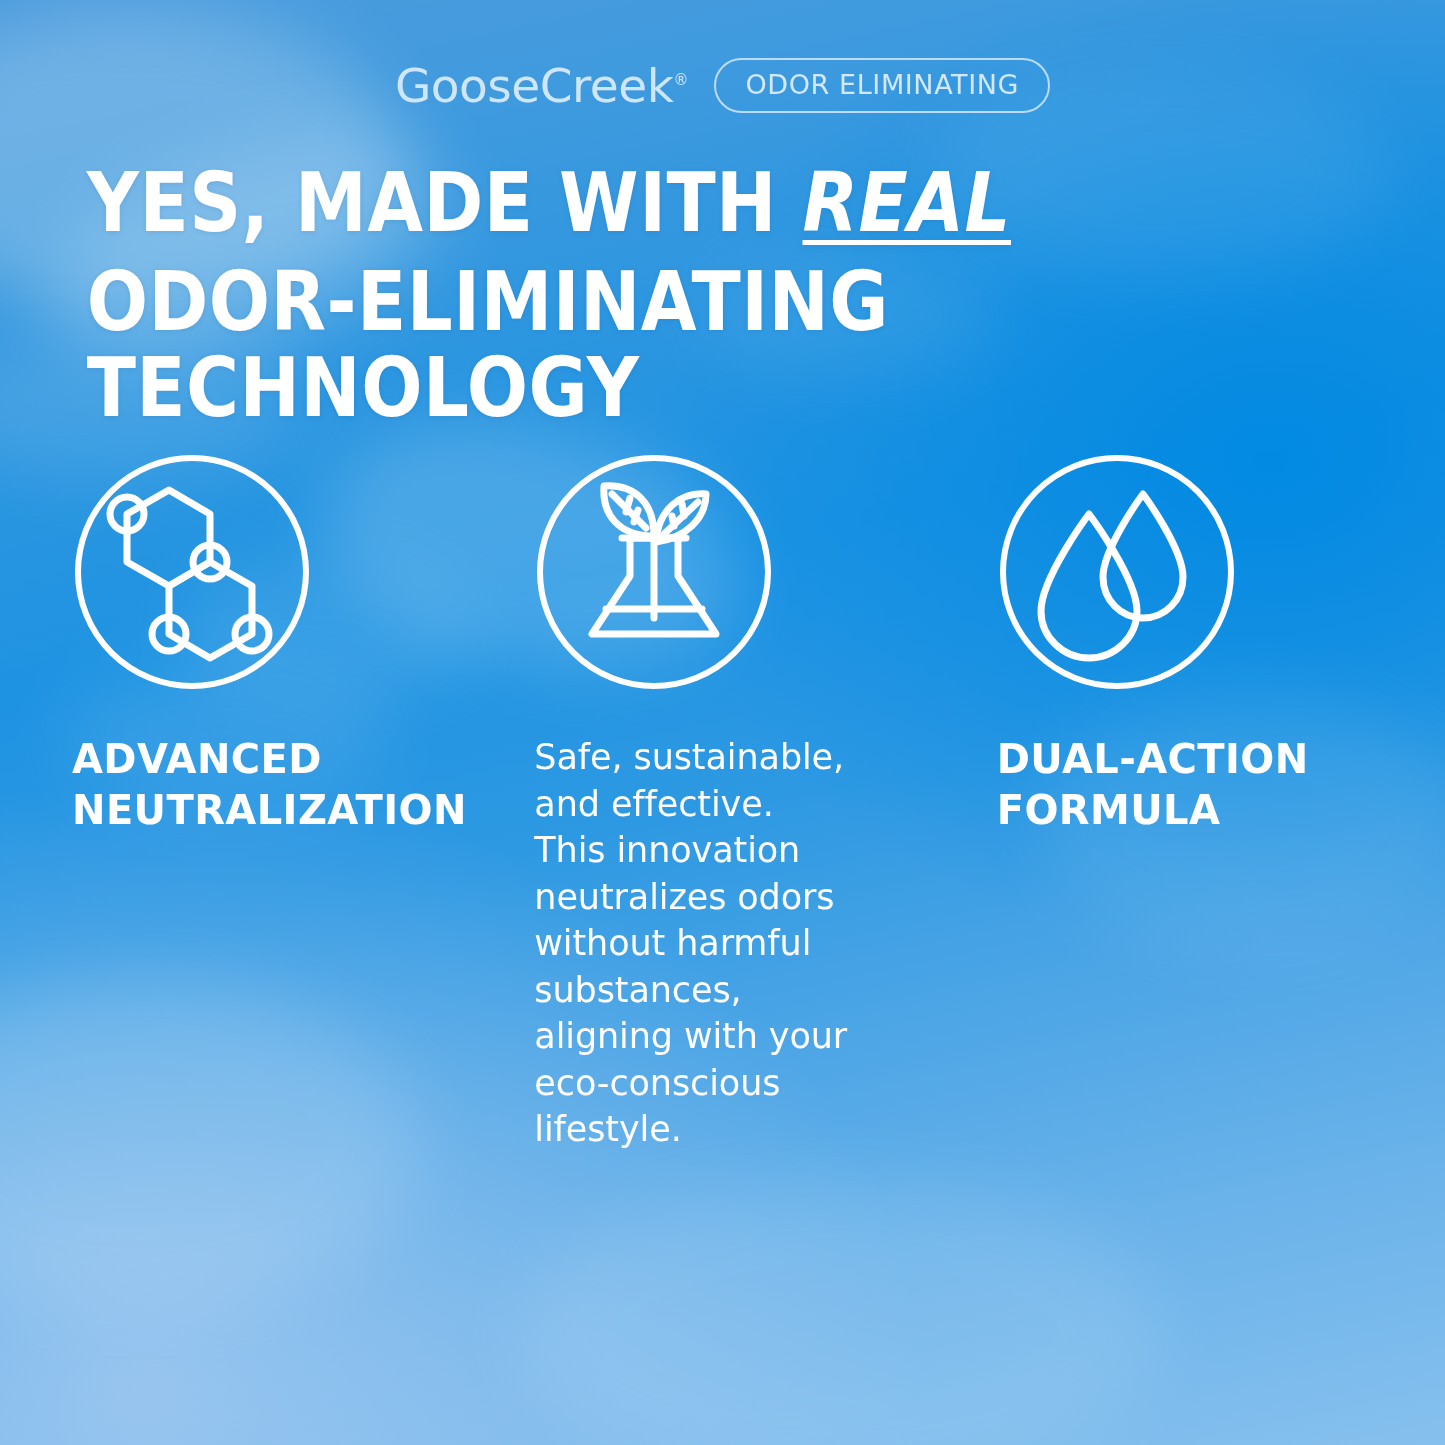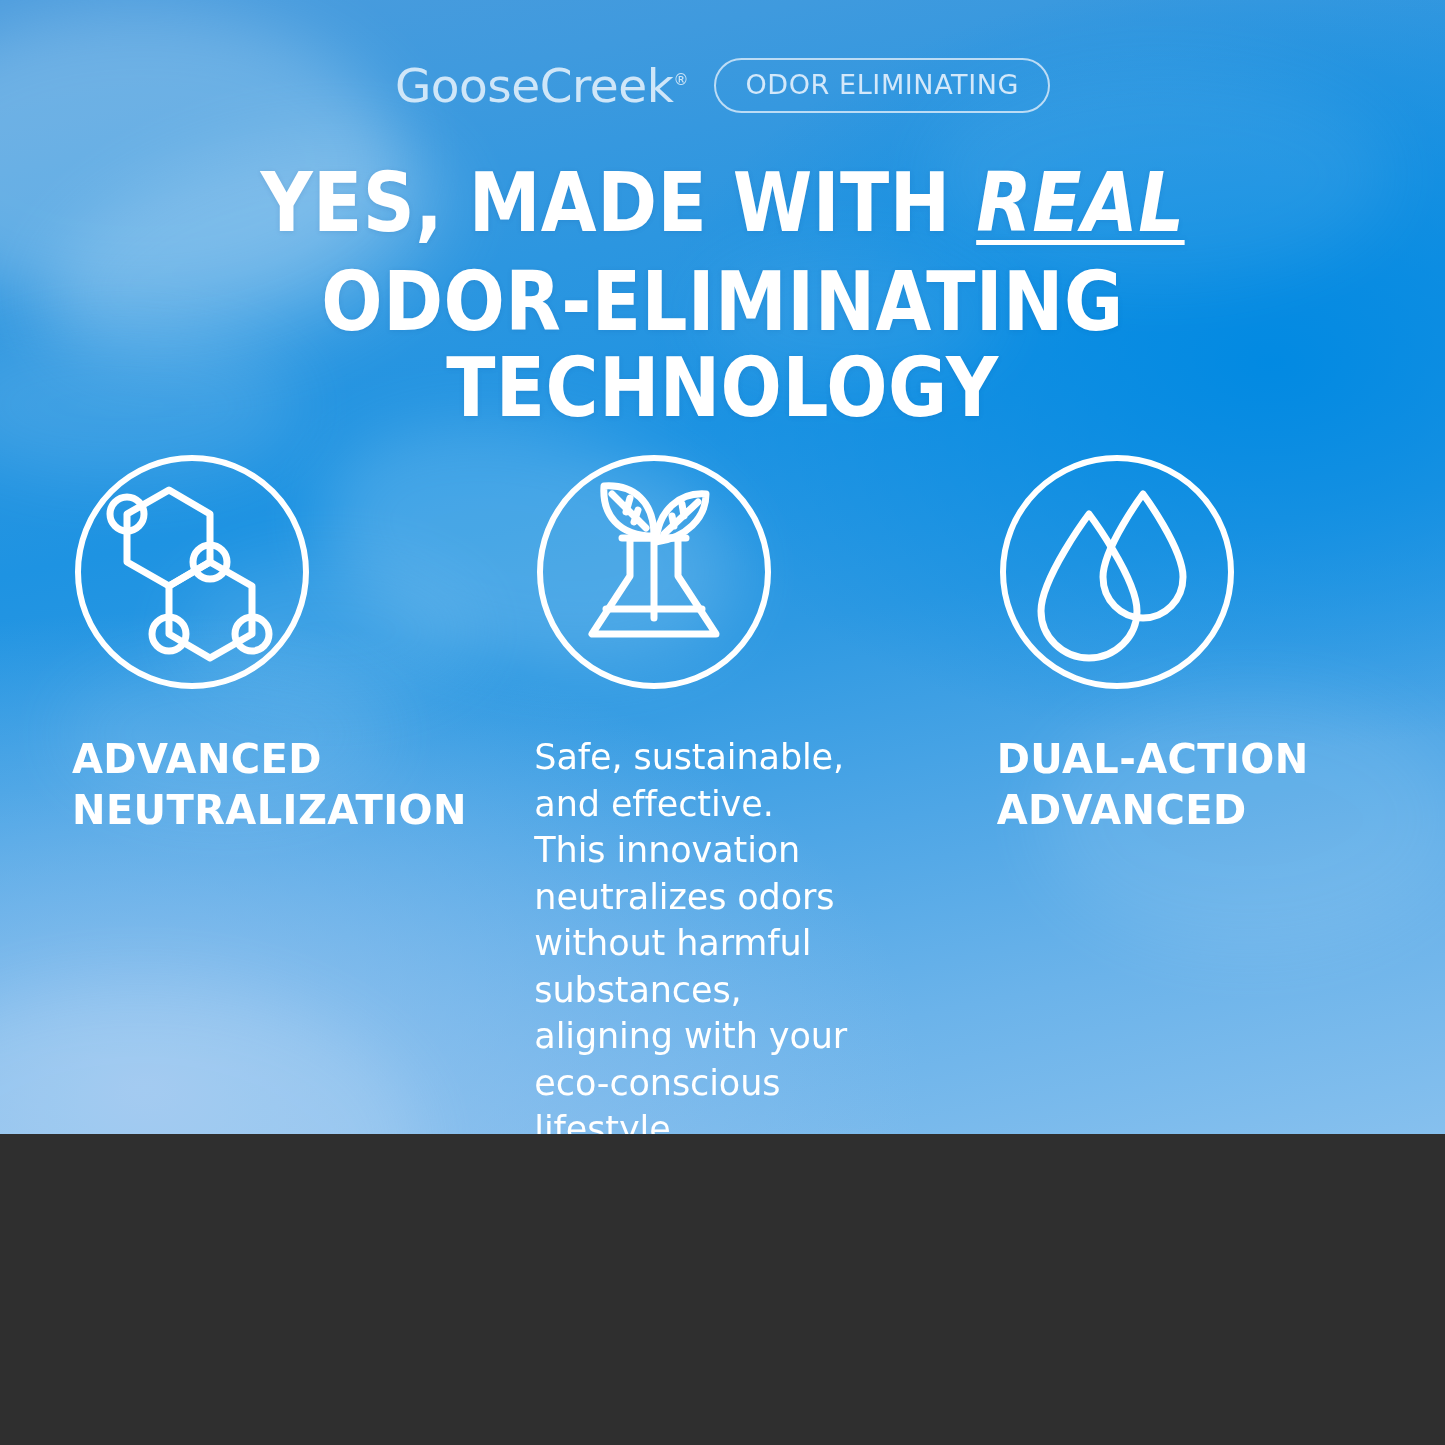--- a/index.html
+++ b/index.html
@@ -4,21 +4,21 @@
 <style>
   html, body {
     margin: 0;
     padding: 0;
     background: #2f2f2f;
   }
 
   .canvas {
     position: relative;
     width: 1445px;
-    height: 1134px;
+    height: 1445px;
     overflow: hidden;
     font-family: "Liberation Sans", sans-serif;
     background:
       radial-gradient(ellipse 70% 55% at 88% 32%, rgba(0,137,226,0.95) 0%, rgba(0,137,226,0.0) 62%),
       radial-gradient(ellipse 90% 70% at 10% 96%, rgba(160,200,240,0.85) 0%, rgba(160,200,240,0.0) 60%),
       linear-gradient(168deg,
         #4c9cdd 0%,
         #3f9ade 12%,
         #2c96e0 26%,
         #1e93e2 40%,
@@ -85,21 +85,21 @@
     letter-spacing: 0.6px;
     white-space: nowrap;
     line-height: 1;
     text-align: right;
   }
 
   
   .headline {
     position: absolute;
     top: 160px; left: 0; right: 0;
-    text-align: center;
+    text-align: left;
     color: #ffffff;
     font-family: "DejaVu Sans", sans-serif;
     font-weight: bold;
     line-height: 1.04;
     text-shadow: 0 1px 6px rgba(0,70,140,0.13);
   }
   .hl-line1 {
     font-size: 82px;
     letter-spacing: 0.5px;
     transform: scaleX(0.88);
@@ -241,17 +241,17 @@
           <circle cx="120" cy="120" r="114" stroke-width="6"></circle>
 
           <path d="M146 42 C146 42 186 96 186 125 C186 148 168 166 146 166
                    C124 166 106 148 106 125 C106 96 146 42 146 42 Z"></path>
 
           <path d="M92 62 C92 62 140 126 140 159 C140 185 118 206 92 206
                    C66 206 44 185 44 159 C44 126 92 62 92 62 Z"></path>
         </svg>
       </div>
       <div class="col-title">DUAL-ACTION
-ADVANCED</div>
+FORMULA</div>
     </div>
 
   </div>
 </div>
 
 </body></html>

